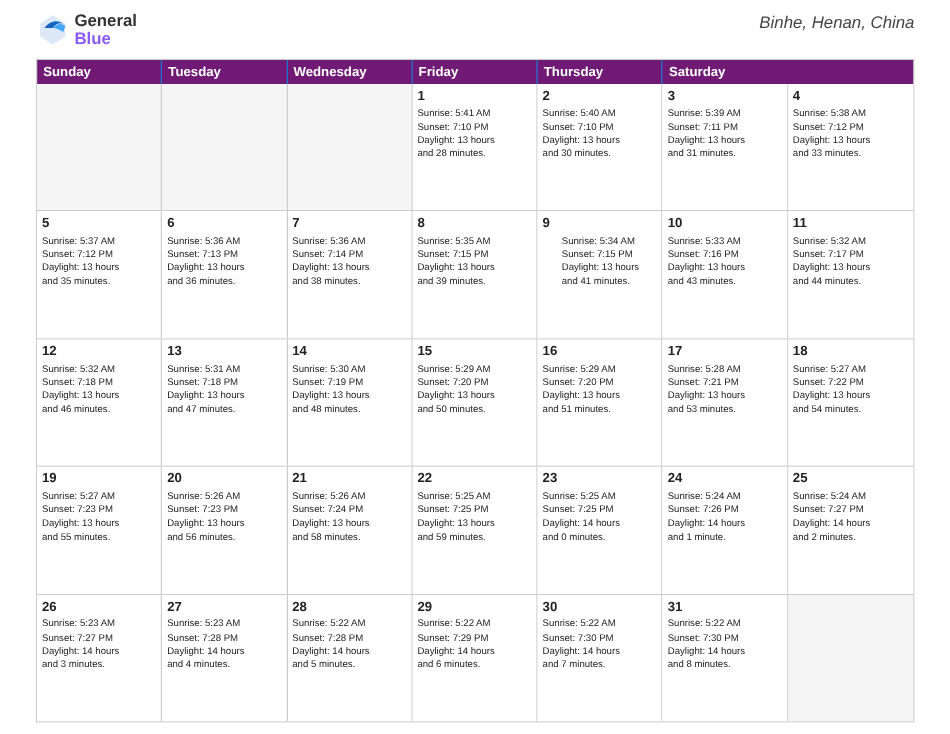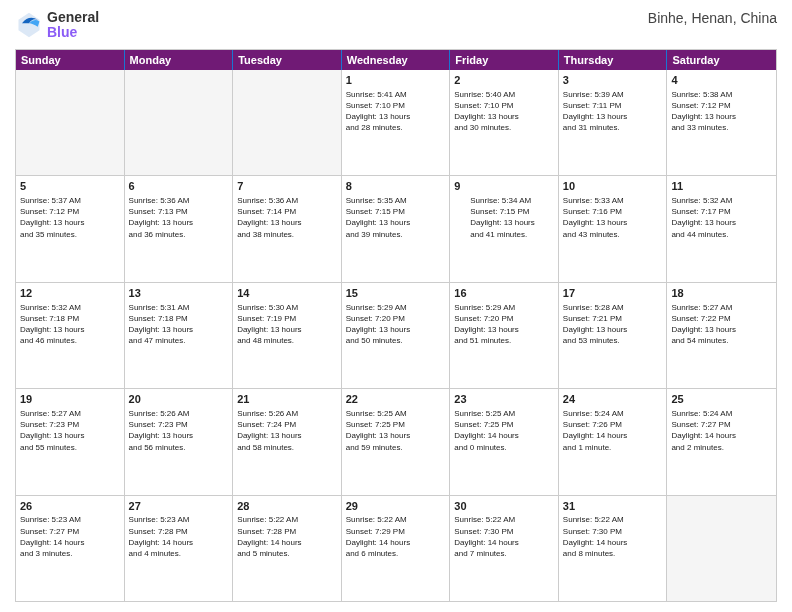--- a/index.html
+++ b/index.html
@@ -6,21 +6,21 @@
     body {
       font-family: Arial, sans-serif;
       background: #fff;
       width: 792px;
       height: 612px;
       overflow: hidden;
     }
     .page {
       width: 792px;
       height: 612px;
-      padding: 10px 15px;
+      padding: 10px 30px;
       display: flex;
       flex-direction: column;
     }
     .header {
       display: flex;
       justify-content: space-between;
       align-items: flex-start;
       margin-bottom: 8px;
     }
     .logo {
@@ -51,20 +51,21 @@
       text-align: right;
     }
     .title-month {
       font-size: 32px;
       font-weight: bold;
       color: #1a1a1a;
     }
     .title-location {
       font-size: 14px;
       color: #444;
+      font-style: italic;
     }
     .calendar {
       flex: 1;
       display: flex;
       flex-direction: column;
       border: 1px solid #ccc;
     }
     .cal-header {
       display: grid;
       grid-template-columns: repeat(7, 1fr);
@@ -131,21 +132,20 @@
       </div>
     </div>
     <div class="title-block">
       <div class="title-location">Binhe, Henan, China</div>
     </div>
   </div>
 
   <div class="calendar">
     <div class="cal-header">
     <div class="cal-header-cell">Sunday</div>
-        <div class="cal-header-cell">Monday</div>
         <div class="cal-header-cell">Tuesday</div>
         <div class="cal-header-cell">Wednesday</div>
         <div class="cal-header-cell">Friday</div>
         <div class="cal-header-cell">Thursday</div>
         <div class="cal-header-cell">Saturday</div>
       </div>
     <div class="cal-body">
     <div class="cal-row">
           <div class="cal-cell empty"></div>
           <div class="cal-cell empty"></div>

